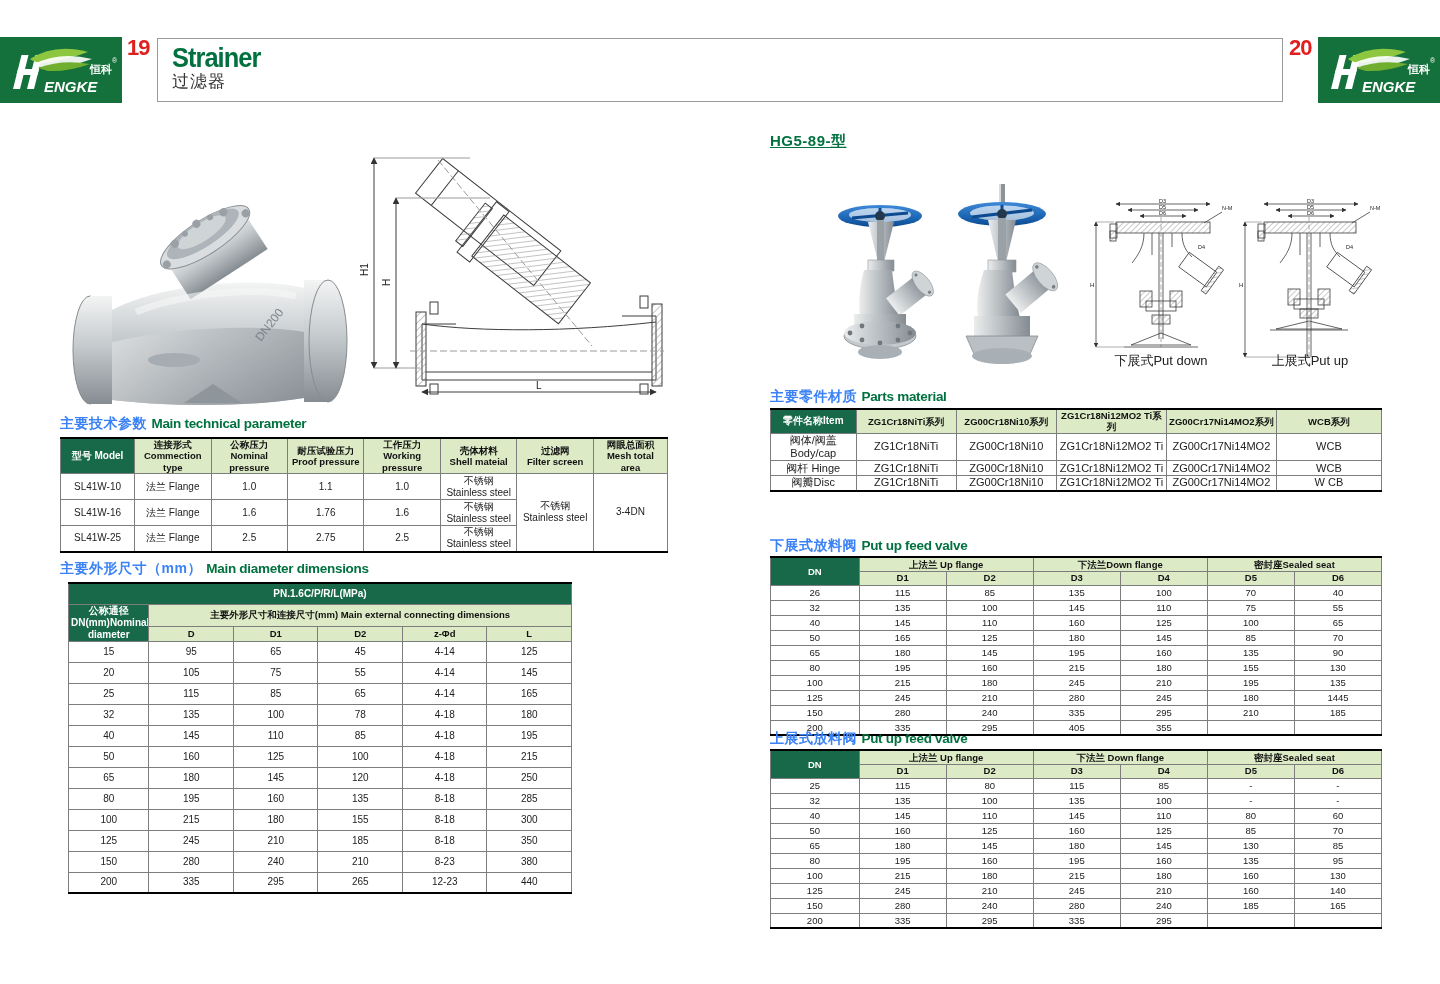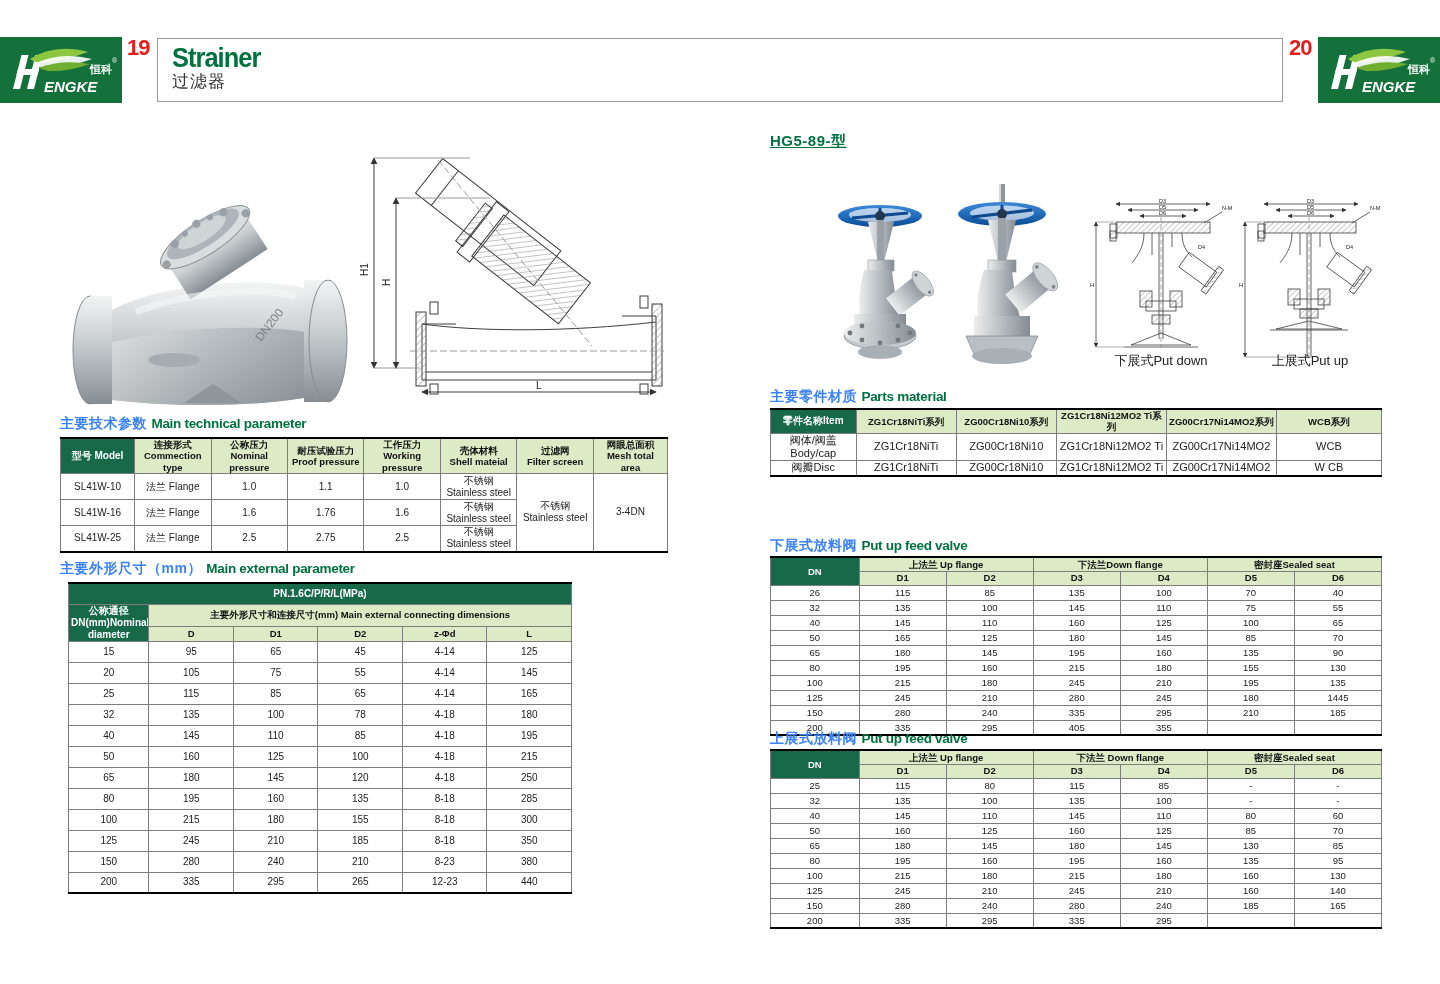--- a/index.html
+++ b/index.html
@@ -273,21 +273,21 @@
       <td>2.75</td>
       <td>2.5</td>
       <td>不锈钢
 Stainless steel</td>
     </tr>
   </tbody>
 </table>
 
 <div class="sec-title" style="left:60px;top:559px">
   <span class="sec-cn">主要外形尺寸（mm）</span>
-  <span class="sec-en">Main external parameter</span>
+  <span class="sec-en">Main diameter dimensions</span>
 </div>
 
 <table class="tbl" id="lt2">
   <colgroup>
       <col style="width:16%">
       <col style="width:16.8%">
       <col style="width:16.8%">
       <col style="width:16.8%">
       <col style="width:16.8%">
       <col style="width:16.8%">
@@ -642,20 +642,28 @@
   <tbody>
       <tr>
         <td>阀体/阀盖Body/cap</td>
         <td>ZG1Cr18NiTi</td>
         <td>ZG00Cr18Ni10</td>
         <td>ZG1Cr18Ni12MO2 Ti</td>
         <td>ZG00Cr17Ni14MO2</td>
         <td>WCB</td>
       </tr>
       <tr>
+        <td>阀杆 Hinge</td>
+        <td>ZG1Cr18NiTi</td>
+        <td>ZG00Cr18Ni10</td>
+        <td>ZG1Cr18Ni12MO2 Ti</td>
+        <td>ZG00Cr17Ni14MO2</td>
+        <td>WCB</td>
+      </tr>
+      <tr>
         <td>阀瓣Disc</td>
         <td>ZG1Cr18NiTi</td>
         <td>ZG00Cr18Ni10</td>
         <td>ZG1Cr18Ni12MO2 Ti</td>
         <td>ZG00Cr17Ni14MO2</td>
         <td>W CB</td>
       </tr>
     </tbody>
 </table>
 

